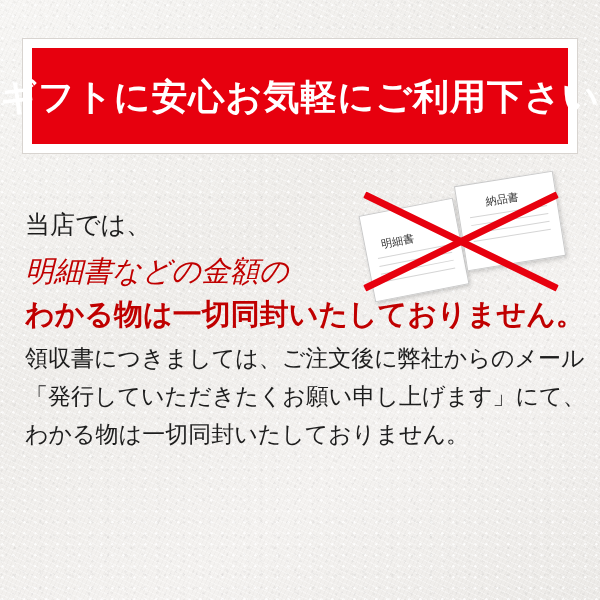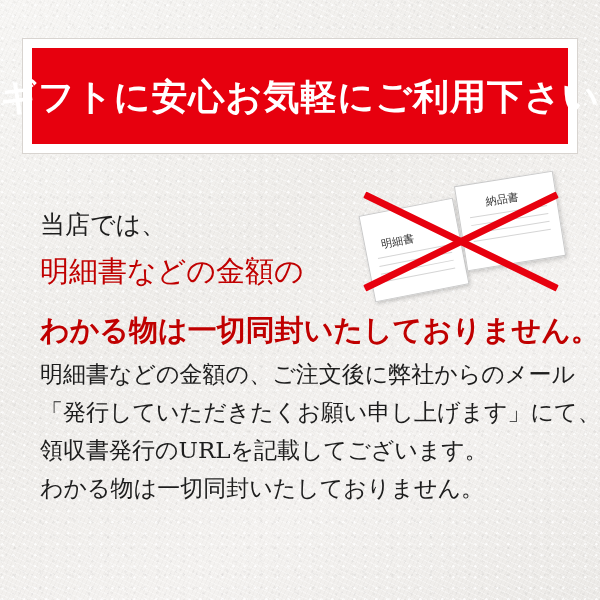--- a/index.html
+++ b/index.html
@@ -66,33 +66,33 @@
     font-size: 36px;
     font-weight: 700;
     letter-spacing: 1px;
     white-space: nowrap;
     line-height: 1;
   }
 
   
   .copy {
     position: absolute;
-    left: 40px;
+    left: 25px;
     top: 212px;
     width: 560px;
     z-index: 2;
   }
   .line {
     font-family: "DejaVu Serif", "Liberation Serif", serif;
     color: #1d1d1d;
     white-space: nowrap;
     line-height: 1.0;
   }
   .l-intro  { font-size: 25px; margin-bottom: 20px; }
-  .l-big    { font-size: 29px; color: #c00000; margin-bottom: 30px; }
+  .l-big    { font-size: 29px; color: #c00000; margin-bottom: 14px; font-style: italic; }
   .l-big2   { font-size: 29px; color: #c00000; margin-bottom: 18px; font-weight: bold; }
   .l-n      { font-size: 23px; margin-bottom: 15px; }
 
   
   .docs {
     position: absolute;
     left: 352px;
     top: 176px;
     width: 218px;
     height: 132px;
@@ -191,19 +191,18 @@
     <div class="cross">
       <div class="cross-bar b1"></div>
       <div class="cross-bar b2"></div>
     </div>
   </div>
 
   <div class="copy">
     <div class="line l-intro">当店では、</div>
     <div class="line l-big">明細書などの金額の</div>
     <div class="line l-big2">わかる物は一切同封いたしておりません。</div>
-    <div class="line l-n">明細書などの金額の、ご注文後に弊社からのメール</div>
+    <div class="line l-n">領収書につきましては、ご注文後に弊社からのメール</div>
     <div class="line l-n">「発行していただきたくお願い申し上げます」にて、</div>
-    <div class="line l-n">領収書発行のURLを記載してございます。</div>
     <div class="line l-n">わかる物は一切同封いたしておりません。</div>
   </div>
 
 </div>
 
 </body></html>

